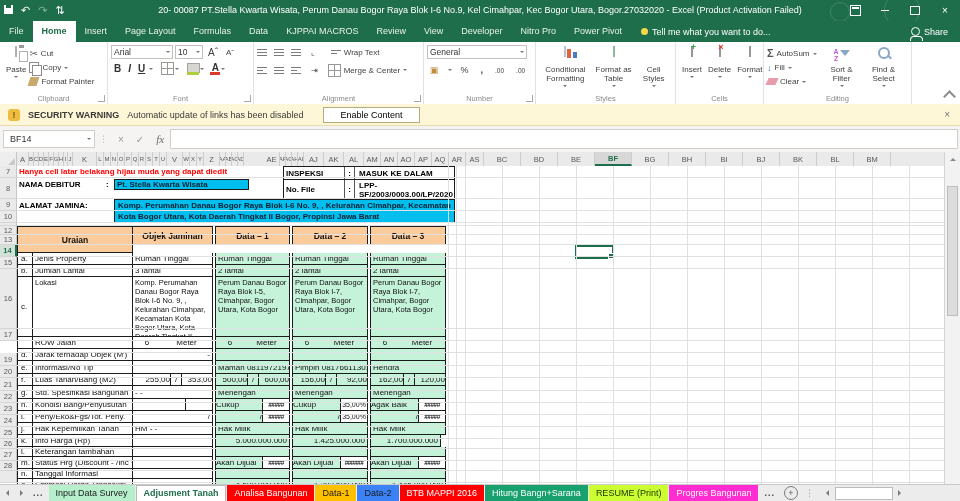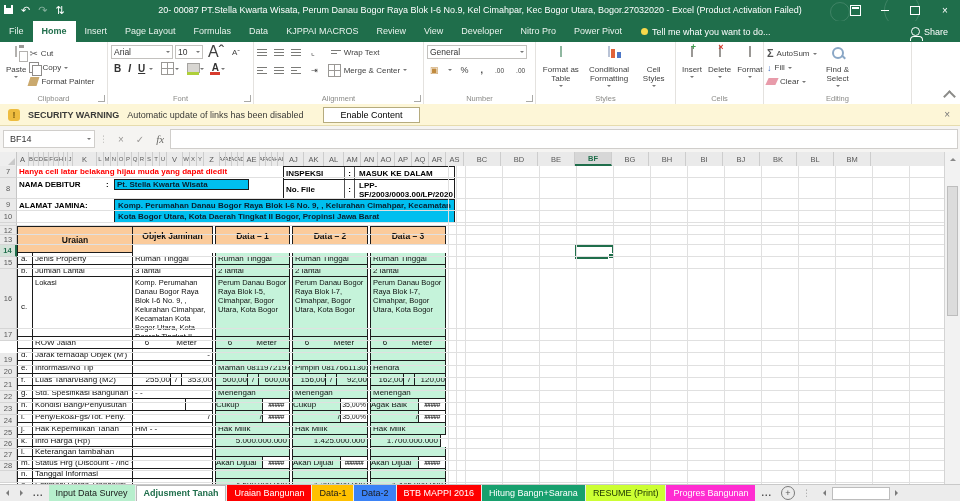--- a/index.html
+++ b/index.html
@@ -260,21 +260,21 @@
     <div class="rgroup" style="width:146px;flex-direction:column;">
       <div style="display:flex;gap:2px;align-items:center;">
         <span class="combo" style="width:62px;justify-content:flex-end;">
             <span>Arial</span>
             <span class="tri"></span>
           </span>
         <span class="combo" style="width:28px;">
             <span>10</span>
             <span class="tri"></span>
           </span>
-        <span class="fmtbtn" style="font-size:16px;">Aˆ</span>
+        <span class="fmtbtn" style="font-size:10px;">Aˆ</span>
         <span class="fmtbtn" style="font-size:8px;">Aˇ</span>
       </div>
       <div style="display:flex;gap:1px;align-items:center;margin-top:3px;">
         <span class="fontchip">B</span>
         <span class="fontchip" style="font-style:italic;">I</span>
         <span class="fontchip" style="text-decoration:underline;">U</span>
         <span class="tri"></span>
         <span style="width:6px;"></span>
         <span class="i-grid"></span>
           <span class="tri"></span>
@@ -355,28 +355,28 @@
         <span class="fmtbtn">%</span>
         <span class="fmtbtn" style="font-weight:bold;">,</span>
         <span class="fmtbtn" style="font-size:6.5px;">.00</span>
         <span class="fmtbtn" style="font-size:6.5px;">.00</span>
       </div>
       <div class="glabel">Number</div>
       <span class="launcher"></span>
     </div>
 
     <div class="rgroup" style="width:140px;">
+      <div class="bigbtn" style="width:52px;">
+        <span class="bigicon"><span class="i-cf"></span></span>
+        <span>Conditional Formatting</span>
+          <span class="tri"></span>
+      </div>
       <div class="bigbtn" style="width:42px;">
         <span class="bigicon"><span class="i-fat"></span></span>
         <span>Format as Table</span>
-          <span class="tri"></span>
-      </div>
-      <div class="bigbtn" style="width:52px;">
-        <span class="bigicon"><span class="i-cf"></span></span>
-        <span>Conditional Formatting</span>
           <span class="tri"></span>
       </div>
       <div class="bigbtn" style="width:34px;">
         <span class="bigicon"><span class="i-cs"></span></span>
         <span>Cell Styles</span>
           <span class="tri"></span>
       </div>
       <div class="glabel">Styles</div>
     </div>
 
@@ -409,20 +409,28 @@
         <div class="sbtn">
             <span class="i-fill">↓</span>
             <span>Fill</span>
             <span class="tri"></span>
           </div>
         <div class="sbtn">
             <span class="i-clear"></span>
             <span>Clear</span>
             <span class="tri"></span>
           </div>
+      </div>
+      <div class="bigbtn" style="width:36px;margin-left:4px;">
+        <span class="bigicon" style="display:flex;align-items:center;gap:1px;">
+            <span class="az">A<br>Z</span>
+            <span class="i-funnel"></span>
+          </span>
+        <span>Sort &amp; Filter</span>
+          <span class="tri"></span>
       </div>
       <div class="bigbtn" style="width:36px;">
         <span class="bigicon"><span class="i-lens"></span></span>
         <span>Find &amp; Select</span>
           <span class="tri"></span>
       </div>
       <div class="glabel">Editing</div>
     </div>
     <div style="flex:1;position:relative;">
       <span id="collapse"></span>
@@ -474,21 +482,21 @@
       <div class="chcell tiny" style="width: 7px;">U</div>
       <div class="chcell" style="width: 16px;">V</div>
       <div class="chcell tiny" style="width: 7px;">W</div>
       <div class="chcell tiny" style="width: 7px;">X</div>
       <div class="chcell tiny" style="width: 7px;">Y</div>
       <div class="chcell" style="width: 16px;">Z</div>
       <div class="chcell tiny" style="width: 6px;">AA</div>
       <div class="chcell tiny" style="width: 6px;">AB</div>
       <div class="chcell tiny" style="width: 6px;">AC</div>
       <div class="chcell tiny" style="width: 6px;">AD</div>
-      <div class="chcell" style="width: 16px;">AE</div>
+      <div class="chcell" style="width: 16px; margin-left: 20px;">AE</div>
       <div class="chcell tiny" style="width: 6px;">AF</div>
       <div class="chcell tiny" style="width: 6px;">AG</div>
       <div class="chcell tiny" style="width: 6px;">AH</div>
       <div class="chcell tiny" style="width: 6px;">AI</div>
       <div class="chcell" style="width: 20px;">AJ</div>
       <div class="chcell" style="width: 20px;">AK</div>
       <div class="chcell" style="width: 20px;">AL</div>
       <div class="chcell" style="width: 17px;">AM</div>
       <div class="chcell" style="width: 17px;">AN</div>
       <div class="chcell" style="width: 17px;">AO</div>
@@ -859,21 +867,21 @@
   <div id="tabbar">
       <div class="navbtn">
         <span class="ltri"></span>
       </div>
       <div class="navbtn">
         <span class="rtri"></span>
       </div>
       <span class="tmore">...</span>
       <span class="stab" style="background: rgb(183, 239, 205); color: rgb(26, 26, 26);">Input Data Survey</span>
       <span class="stab active" style="background: rgb(255, 255, 255); color: rgb(31, 110, 75);">Adjusment Tanah</span>
-      <span class="stab" style="background: rgb(255, 0, 0); color: rgb(255, 255, 255);">Uraian Bangunan</span>
+      <span class="stab" style="background: rgb(255, 0, 0); color: rgb(255, 255, 255);">Analisa Bangunan</span>
       <span class="stab" style="background: rgb(255, 192, 0); color: rgb(26, 26, 26);">Data-1</span>
       <span class="stab" style="background: #3b82f6; color: rgb(26, 26, 26);">Data-2</span>
       <span class="stab" style="background: rgb(255, 0, 0); color: rgb(255, 255, 255);">BTB MAPPI 2016</span>
       <span class="stab" style="background: rgb(24, 160, 110); color: rgb(255, 255, 255);">Hitung Bangn+Sarana</span>
       <span class="stab" style="background: rgb(204, 255, 51); color: rgb(26, 51, 0);">RESUME (Print)</span>
       <span class="stab" style="background: rgb(255, 45, 209); color: rgb(255, 255, 255);">Progres Bangunan</span>
       <span class="tmore">...</span>
       <span class="addbtn">+</span>
       <span class="tdots">⋮</span>
       <div id="hscroll">

